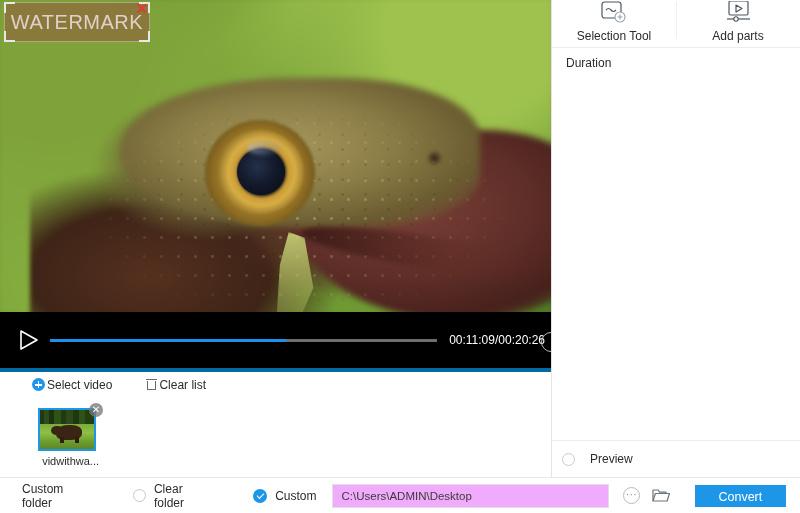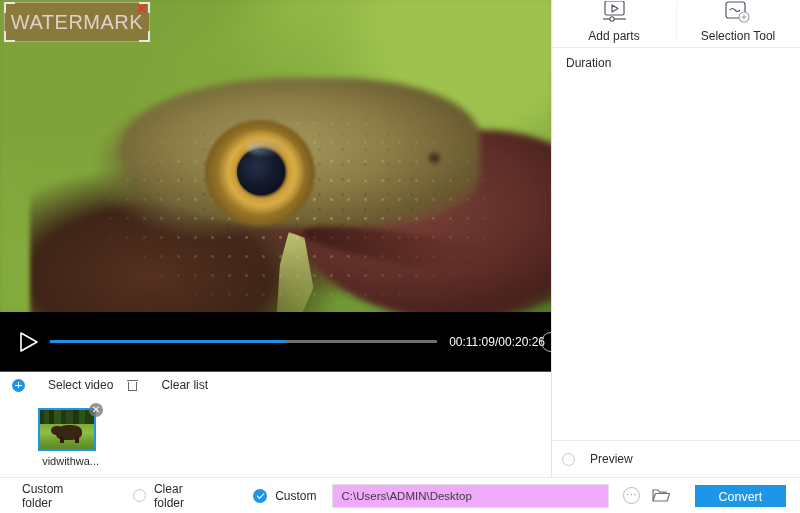--- a/index.html
+++ b/index.html
@@ -139,39 +139,39 @@
     position: absolute; right: 1px; top: -1px;
     color: #e23a2e; font-size: 15px; line-height: 13px; font-weight: bold;
     cursor: pointer;
   }
 
   
   .controls-band {
     width: 551px; height: 60px; background: #000;
     display: flex; align-items: center; padding: 0 0 0 10px;
     position: relative;
-    border-bottom: 1px solid #0369a1;
+    border-bottom: 4px solid #0369a1;
   }
   .play-btn { width: 34px; height: 34px; position: relative; cursor: pointer; flex: none; margin-right: 6px; }
   .seek-wrap { flex: 1; height: 20px; display: flex; align-items: center; cursor: pointer; margin-right: 12px; }
   .seek-track { width: 100%; height: 3px; background: #6e6e6e; position: relative; }
   .seek-fill { position: absolute; left: 0; top: 0; height: 3px; background: #1e90e8; }
   .time-label { color: #ffffff; font-size: 12px; white-space: nowrap; margin-right: 6px; }
   .vol-icon {
     width: 20px; height: 20px; border: 1.5px solid #b8b8b8; border-radius: 50%;
     position: absolute; right: -10px; top: 20px; cursor: pointer;
   }
 
   
   .list-toolbar {
     height: 26px; display: flex; align-items: center; gap: 14px;
     padding-left: 12px; font-size: 12px; color: #2b2b2b;
     background: #fff;
   }
-  .tb-item { display: flex; align-items: center; gap: 23px; cursor: pointer; }
+  .tb-item { display: flex; align-items: flex-start; gap: 2px; cursor: pointer; margin-left: 20px; }
   .plus-circle {
     width: 13px; height: 13px; border-radius: 50%; background: #1e96e8;
     position: relative; flex: none;
   }
   .plus-circle::before, .plus-circle::after {
     content: ""; position: absolute; background: #fff;
   }
   .plus-circle::before { left: 3px; top: 6px; width: 7px; height: 1.5px; }
   .plus-circle::after { left: 5.7px; top: 3.2px; width: 1.5px; height: 6.5px; }
   .trash-icon { width: 11px; height: 12px; position: relative; flex: none; }
@@ -368,39 +368,39 @@
       </div>
 
     </div>
 
     <div class="right-panel">
 
       <div class="tool-row">
         <div class="tool-cell">
           <div class="tool-icon">
             <svg width="30" height="26" viewBox="0 0 30 26">
+              <rect x="3" y="1" width="19" height="16" rx="2.5" ry="2.5" fill="none" stroke="#4b5563" stroke-width="1.2"></rect>
+              <path d="M7 9 q2.5 -3 5 0 t5 0" fill="none" stroke="#4b5563" stroke-width="1.2"></path>
+              <circle cx="21" cy="16" r="5" fill="#ffffff" stroke="#9aa2ad" stroke-width="1.1"></circle>
+              <path d="M18.5 16 h5 M21 13.5 v5" stroke="#9aa2ad" stroke-width="1.1"></path>
+            </svg>
+          </div>
+          <div class="tool-label">Selection Tool</div>
+        </div>
+        <div class="tool-cell">
+          <div class="tool-icon">
+            <svg width="30" height="26" viewBox="0 0 30 26">
               <rect x="6" y="0" width="19" height="14" rx="1.5" ry="1.5" fill="none" stroke="#4b5563" stroke-width="1.2"></rect>
               <polygon points="13,4 19,7.5 13,11" fill="none" stroke="#4b5563" stroke-width="1.2" stroke-linejoin="round"></polygon>
               <path d="M4 18 h23" stroke="#4b5563" stroke-width="1.2"></path>
               <circle cx="13" cy="18" r="2.2" fill="#ffffff" stroke="#4b5563" stroke-width="1.1"></circle>
             </svg>
           </div>
           <div class="tool-label">Add parts</div>
         </div>
-        <div class="tool-cell">
-          <div class="tool-icon">
-            <svg width="30" height="26" viewBox="0 0 30 26">
-              <rect x="3" y="1" width="19" height="16" rx="2.5" ry="2.5" fill="none" stroke="#4b5563" stroke-width="1.2"></rect>
-              <path d="M7 9 q2.5 -3 5 0 t5 0" fill="none" stroke="#4b5563" stroke-width="1.2"></path>
-              <circle cx="21" cy="16" r="5" fill="#ffffff" stroke="#9aa2ad" stroke-width="1.1"></circle>
-              <path d="M18.5 16 h5 M21 13.5 v5" stroke="#9aa2ad" stroke-width="1.1"></path>
-            </svg>
-          </div>
-          <div class="tool-label">Selection Tool</div>
-        </div>
       </div>
 
       <div class="duration-block">
         <div class="duration-title">Duration</div>
       </div>
 
       <div class="preview-row">
         <span class="radio-circle"></span>
         <span class="preview-label">Preview</span>
       </div>

